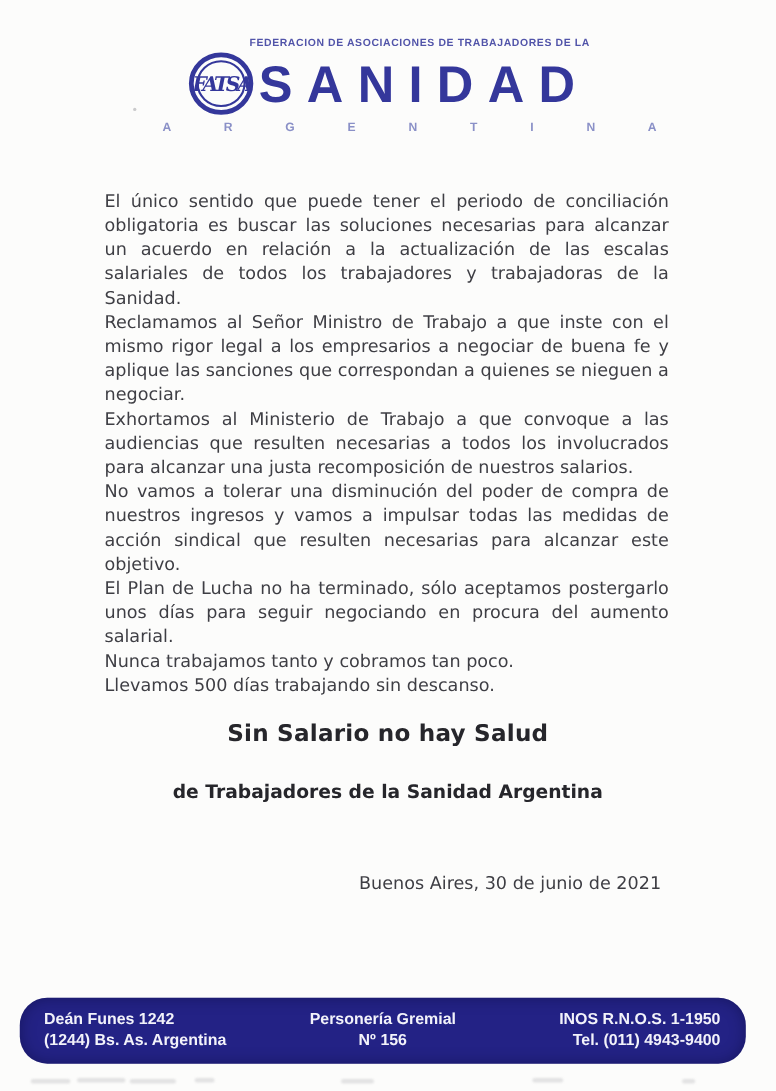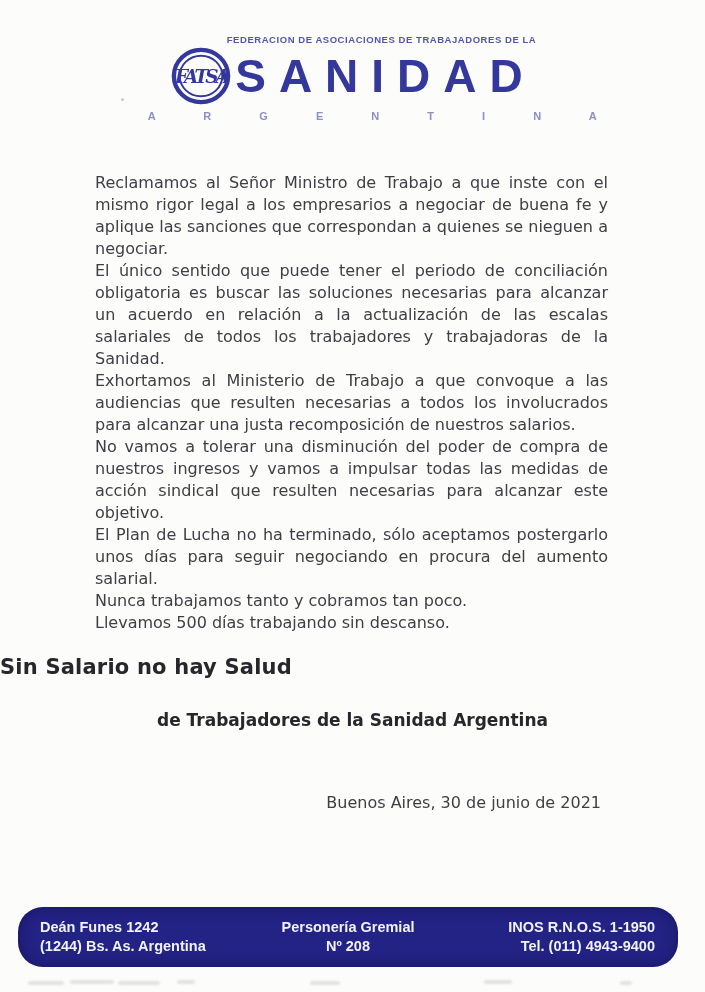--- a/index.html
+++ b/index.html
@@ -62,20 +62,21 @@
   .content{
     position:absolute;left:95px;top:172px;width:513px;
     color:var(--body-text);
     font-size:16px;line-height:22px;
     text-align:justify;
   }
   .content p{margin:0;}
 
   .slogan{
     position:absolute;left:0;right:0;top:655px;
+    text-align:center;
     font-size:21px;font-weight:700;color:var(--heading-text);
     letter-spacing:.2px;
   }
   .signature{
     position:absolute;left:0;right:0;top:707px;
     text-align:center;
     font-size:17px;font-weight:700;color:var(--heading-text);
     line-height:26px;
   }
   .dateline{
@@ -120,22 +121,22 @@
         <text class="mono" x="32" y="38" text-anchor="middle">FATSA</text>
       </svg>
       <div class="brand">SANIDAD</div>
     </div>
     <div class="country">A R G E N T I N A</div>
   </div>
 
   <div class="speck"></div>
 
   <div class="content">
+    <p>El único sentido que puede tener el periodo de conciliación obligatoria es buscar las soluciones necesarias para alcanzar un acuerdo en relación a la actualización de las escalas salariales de todos los trabajadores y trabajadoras de la Sanidad.</p>
     <p>Reclamamos al Señor Ministro de Trabajo a que inste con el mismo rigor legal a los empresarios a negociar de buena fe y aplique las sanciones que correspondan a quienes se nieguen a negociar.</p>
-    <p>El único sentido que puede tener el periodo de conciliación obligatoria es buscar las soluciones necesarias para alcanzar un acuerdo en relación a la actualización de las escalas salariales de todos los trabajadores y trabajadoras de la Sanidad.</p>
     <p>Exhortamos al Ministerio de Trabajo a que convoque a las audiencias que resulten necesarias a todos los involucrados para alcanzar una justa recomposición de nuestros salarios.</p>
     <p>No vamos a tolerar una disminución del poder de compra de nuestros ingresos y vamos a impulsar todas las medidas de acción sindical que resulten necesarias para alcanzar este objetivo.</p>
     <p>El Plan de Lucha no ha terminado, sólo aceptamos postergarlo unos días para seguir negociando en procura del aumento salarial.</p>
     <p>Nunca trabajamos tanto y cobramos tan poco.</p>
     <p>Llevamos 500 días trabajando sin descanso.</p>
   </div>
 
   <div class="slogan">Sin Salario no hay Salud</div>
 
   <div class="signature">
@@ -144,21 +145,21 @@
 
   <div class="dateline">Buenos Aires, 30 de junio de 2021</div>
 
   <div class="footer">
     <div class="f-col left">
       <div>Deán Funes 1242</div>
       <div>(1244) Bs. As. Argentina</div>
     </div>
     <div class="f-col center">
       <div>Personería Gremial</div>
-      <div>Nº 208</div>
+      <div>Nº 156</div>
     </div>
     <div class="f-col right">
       <div>INOS R.N.O.S. 1-1950</div>
       <div>Tel. (011) 4943-9400</div>
     </div>
   </div>
 
   <div class="smudge" style="left:28px;top:981px;width:36px;"></div>
   <div class="smudge" style="left:70px;top:980px;width:44px;"></div>
   <div class="smudge" style="left:118px;top:981px;width:42px;"></div>

